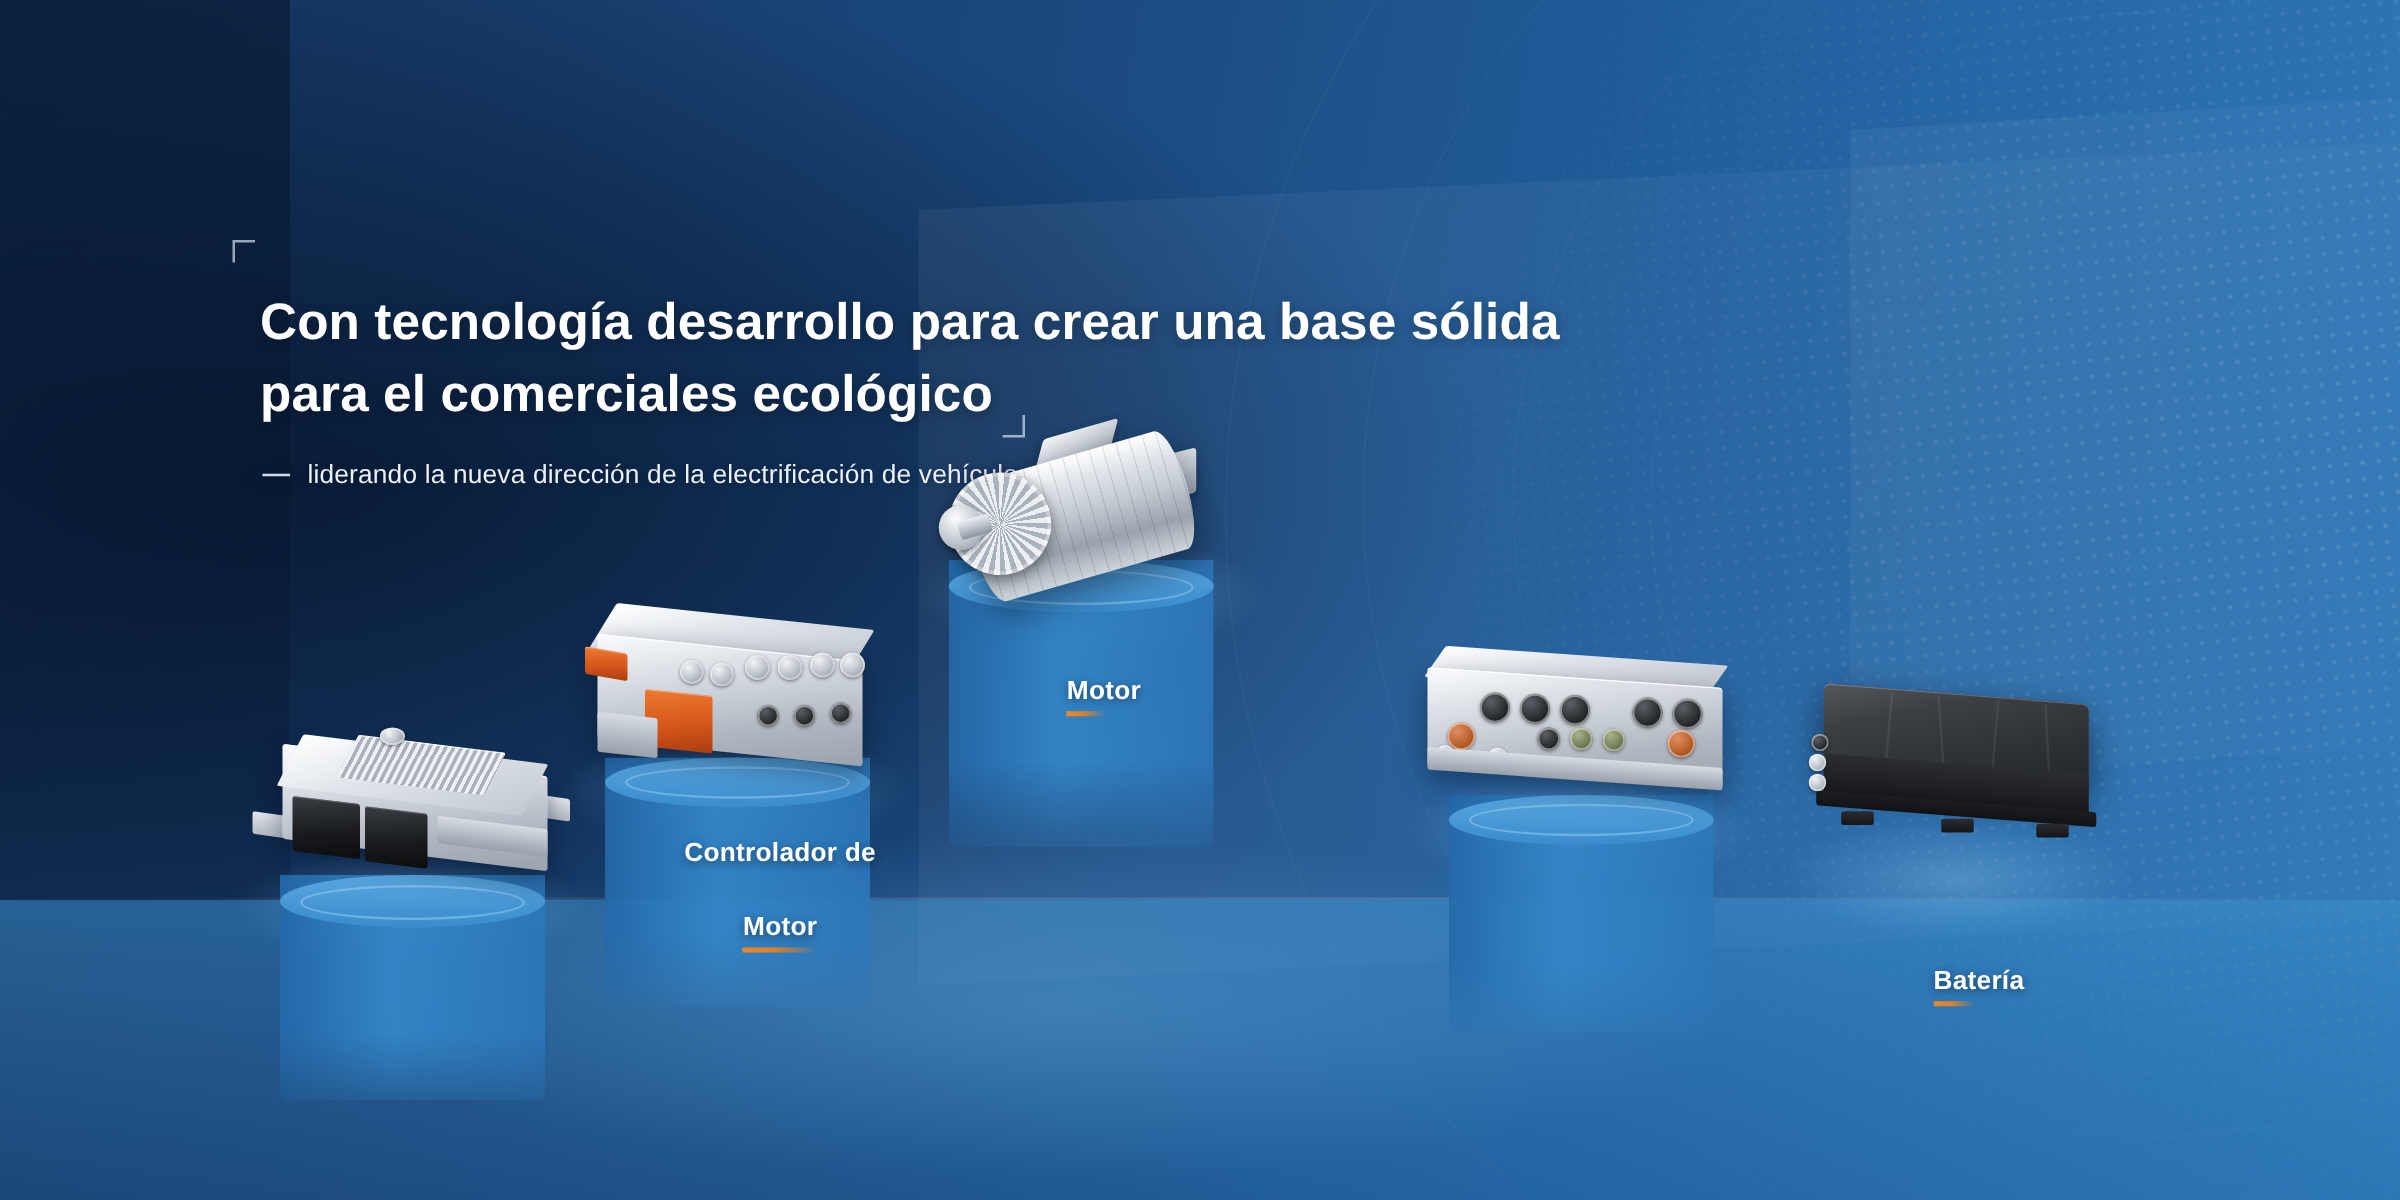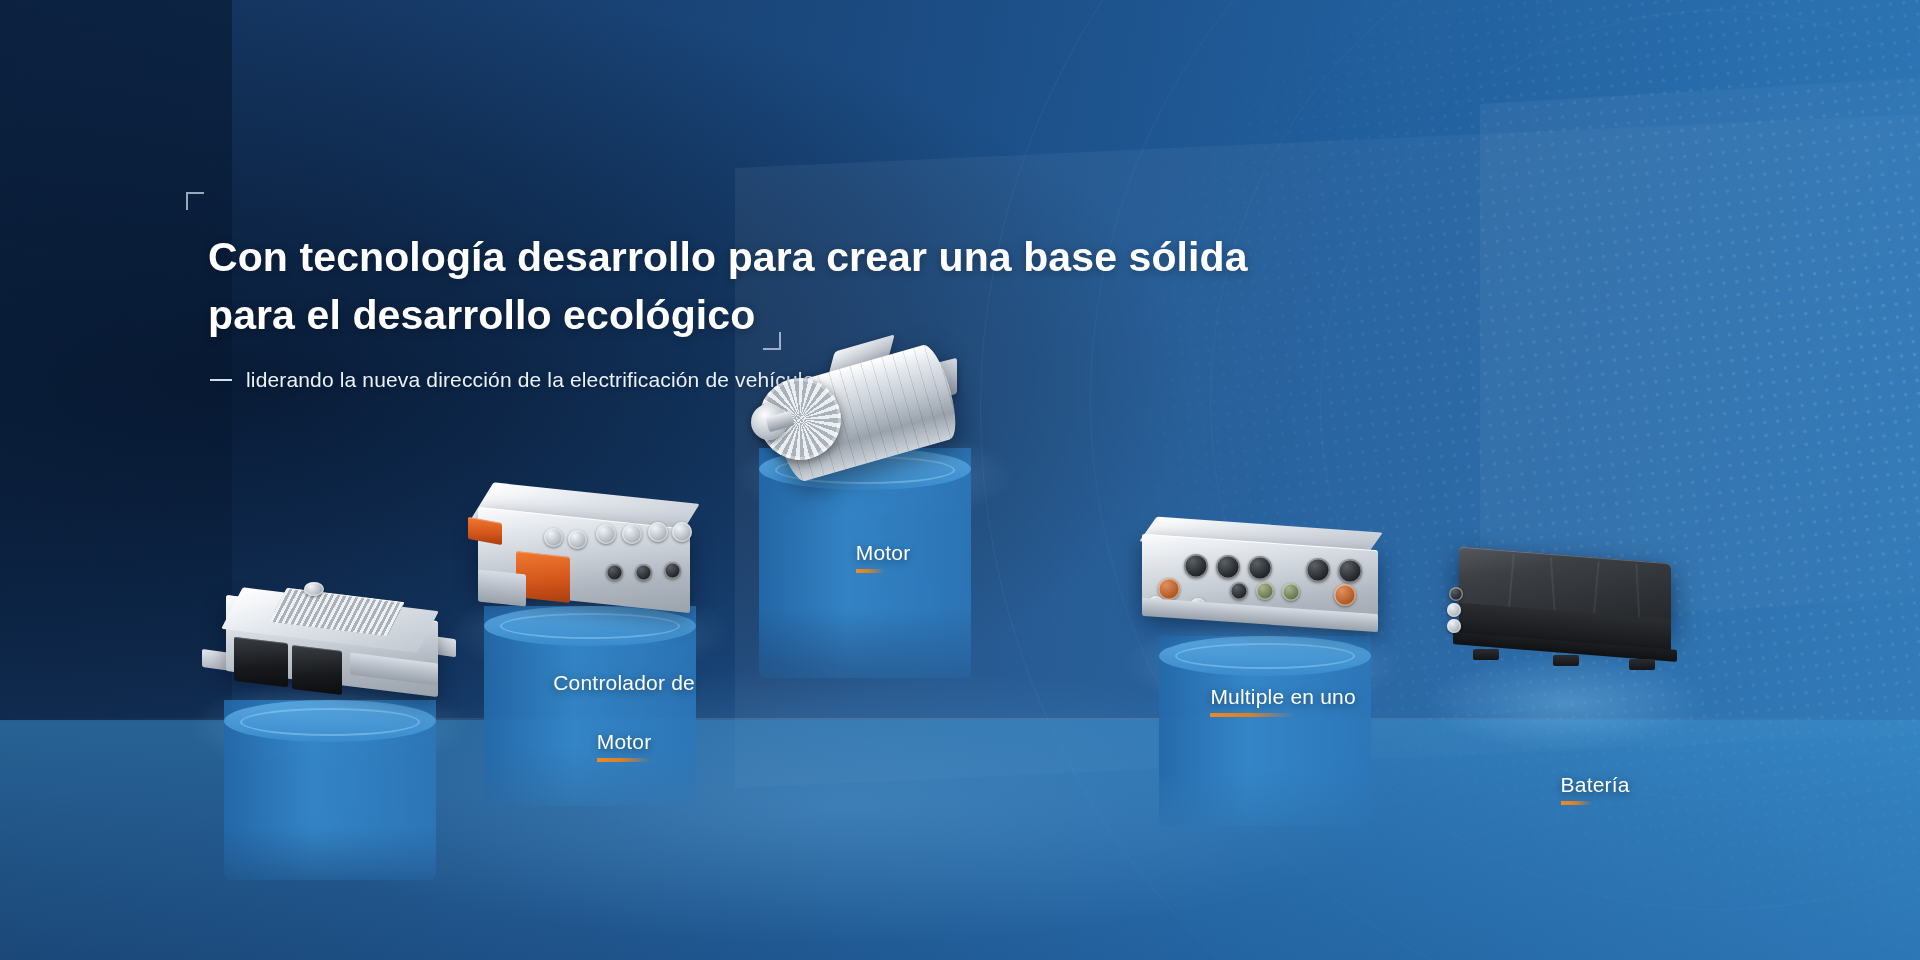--- a/index.html
+++ b/index.html
@@ -142,21 +142,21 @@
     background:radial-gradient(circle at 38% 30%,#fdfdfe,#bcc3cb 60%,#868e98);
     box-shadow:0 2px 6px rgba(0,0,0,.4); }
   .motor-shaft{ position:absolute; border-radius:3px;
     background:linear-gradient(180deg,#eceff3,#b7bec7 55%,#8e959e); }
   .motor-box{ position:absolute; border-radius:3px;
     background:linear-gradient(160deg,#f4f6f8,#cdd3da 55%,#a5acb5);
     box-shadow:0 3px 9px rgba(0,0,0,.35); }
 
   
   .label{ position:absolute; text-align:center; color:#ffffff; font-size:21px;
-    font-weight:400; line-height:1.42; letter-spacing:.2px;
+    font-weight:700; line-height:1.42; letter-spacing:.2px;
     text-shadow:0 2px 8px rgba(0,0,0,.45); white-space:pre; }
   .label .ul{ position:relative; display:inline-block; }
   .label .ul::after{ content:""; position:absolute; left:0; bottom:-5px; height:4px;
     width:var(--ulw,60%);
     background:linear-gradient(90deg,#e78b2a 0%, #d9802a 45%, rgba(217,128,42,0) 100%); }
 </style>
 </head>
 <body>
 
 <div class="stage">
@@ -171,21 +171,21 @@
   <div class="bg-dots"></div>
   <div class="bg-leftwall"></div>
   <div class="bg-floor"></div>
   <div class="bg-floor-glow"></div>
   <div class="bg-floor-edge"></div>
 
   <div class="headline">
     <span class="bracket-tl"></span>
     <div class="h-line">Con tecnología desarrollo para crear una base sólida</div>
     <div class="h-line-wrap">
-      <div class="h-line">para el desarrollo ecológico</div>
+      <div class="h-line">para el comerciales ecológico</div>
       <span class="bracket-br"></span>
     </div>
   </div>
 
   <div class="subline">
     <span class="sub-dash"></span>
     <span class="sub-text">liderando la nueva dirección de la electrificación de vehículos comerciales</span>
   </div>
 
   <div class="product" style="left:180px; top:560px; width:300px; height:240px;">
@@ -283,23 +283,20 @@
       <div class="conn-round copper" style="left:28px; top:56px; width:22px; height:22px;"></div>
       <div class="conn-round copper" style="left:204px;top:62px; width:22px; height:22px;"></div>
       <div class="conn-round green" style="left:126px;top:60px; width:18px; height:18px;"></div>
       <div class="conn-round green" style="left:152px;top:61px; width:18px; height:18px;"></div>
       <div class="conn-round dark" style="left:100px;top:60px; width:18px; height:18px;"></div>
       <div class="conn-round" style="left:18px; top:74px; width:16px; height:16px;"></div>
       <div class="conn-round" style="left:60px; top:76px; width:16px; height:16px;"></div>
       <div class="metal-face" style="left:12px; top:84px; width:236px;height:18px; transform:skewY(4deg);"></div>
     </div>
 
-    <div class="label" style="left:0; top:152px; width:330px;">
-      <span class="ul" style="--ulw:58%;">Multiple en uno</span>
-    </div>
   </div>
 
   <div class="product" style="left:1400px; top:545px; width:330px; height:250px;">
     <div class="ped-halo" style="left:24px; top:110px; width:284px; height:96px;"></div>
 
     <div class="prod-art" style="top:0px; width:240px; height:130px;">
       <div class="batt-lid" style="left:14px; top:10px; width:212px; height:68px; transform:skewY(4.5deg);">
         <div class="batt-wave" style="left:24%;  transform:rotate(5deg);"></div>
         <div class="batt-wave" style="left:44%;  transform:rotate(-4deg);"></div>
         <div class="batt-wave" style="left:64%;  transform:rotate(5deg);"></div>
@@ -308,18 +305,18 @@
       <div class="batt-side" style="left:14px; top:66px; width:212px; height:34px; transform:skewY(4.5deg);"></div>
       <div class="batt-base" style="left:8px;  top:96px; width:224px;height:12px; transform:skewY(4.5deg);"></div>
       <div class="batt-foot" style="left:28px; top:104px;"></div>
       <div class="batt-foot" style="left:108px;top:110px;"></div>
       <div class="batt-foot" style="left:184px;top:114px;"></div>
       <div class="conn-round dark" style="left:4px; top:42px; width:14px; height:14px;"></div>
       <div class="conn-round" style="left:2px; top:58px; width:14px; height:14px;"></div>
       <div class="conn-round" style="left:2px; top:74px; width:14px; height:14px;"></div>
     </div>
 
-    <div class="label" style="left:12px; top:195px; width:330px;">
+    <div class="label" style="left:0; top:195px; width:330px;">
       <span class="ul" style="--ulw:46%;">Batería</span>
     </div>
   </div>
 
 </div>
 
 </body></html>

